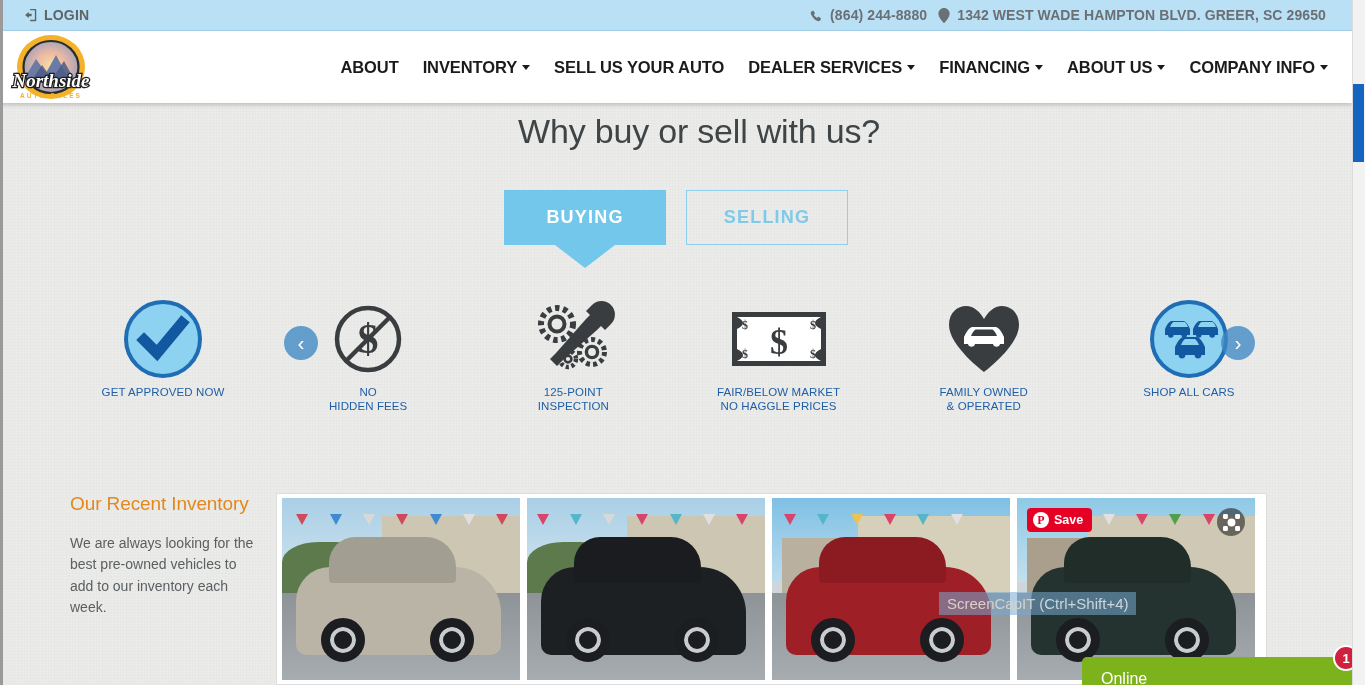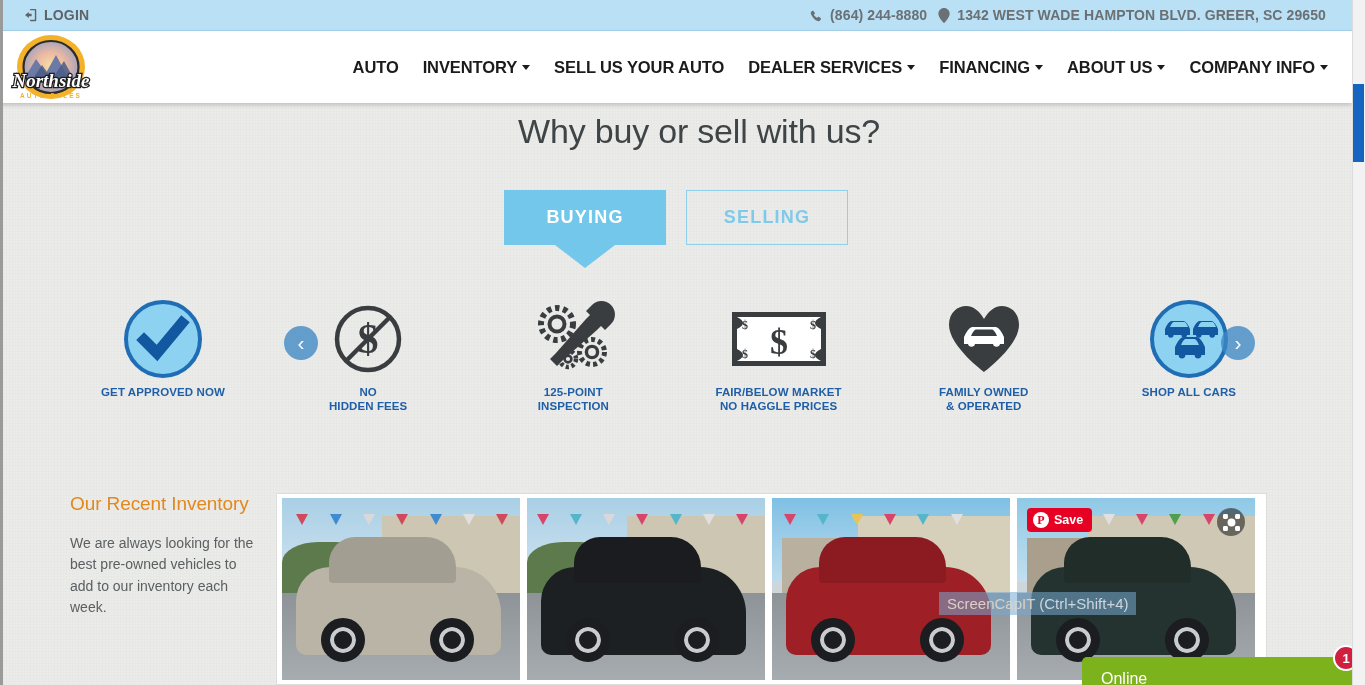--- a/index.html
+++ b/index.html
@@ -117,21 +117,21 @@
     padding: 0 88px;
   }
   .feature {
     width: 150px;
     display: flex; flex-direction: column; align-items: center;
     cursor: pointer;
   }
   .feature .art { height: 82px; display: flex; align-items: center; justify-content: center; }
   .feature .cap {
     margin-top: 6px;
-    font-size: 11.5px; font-weight: bold;
+    font-size: 11.5px; font-weight: normal;
     color: #1f5fa8; text-align: center; line-height: 1.18;
     letter-spacing: .1px;
   }
 
   
   .inv-left {
     position: absolute; left: 70px; top: 492px; width: 190px;
   }
   .inv-title {
     font-size: 19px; font-weight: normal; color: #e3881b;
@@ -327,21 +327,21 @@
         <path d="M24 56 L36 38 L46 52 L58 34 L70 56 Z" fill="#4a5c86" opacity=".85"></path>
         <ellipse cx="45" cy="40" rx="27.5" ry="26" fill="none" stroke="#2c2c2c" stroke-width="2.2"></ellipse>
         <g transform="translate(45,60)">
           <text x="0" y="0" text-anchor="middle" font-family="Liberation Serif, serif" font-size="19" font-style="italic" font-weight="bold" fill="#ffffff" stroke="#1e1e1e" stroke-width="2.6" paint-order="stroke">Northside</text>
           <text x="0" y="11" text-anchor="middle" font-family="Liberation Sans, sans-serif" font-size="6.5" font-weight="bold" letter-spacing="2" fill="#f3b229">AUTO SALES</text>
         </g>
       </svg>
     </div>
     <div class="nav">
       <div class="nav-item">
-        <span>AUTO</span>
+        <span>ABOUT</span>
       </div>
       <div class="nav-item">
         <span>INVENTORY</span>
         <span class="caret"></span>
       </div>
       <div class="nav-item">
         <span>SELL US YOUR AUTO</span>
       </div>
       <div class="nav-item">
         <span>DEALER SERVICES</span>

